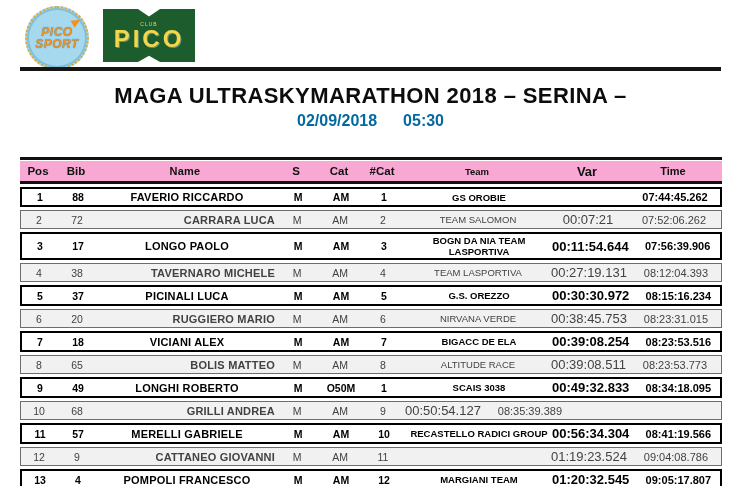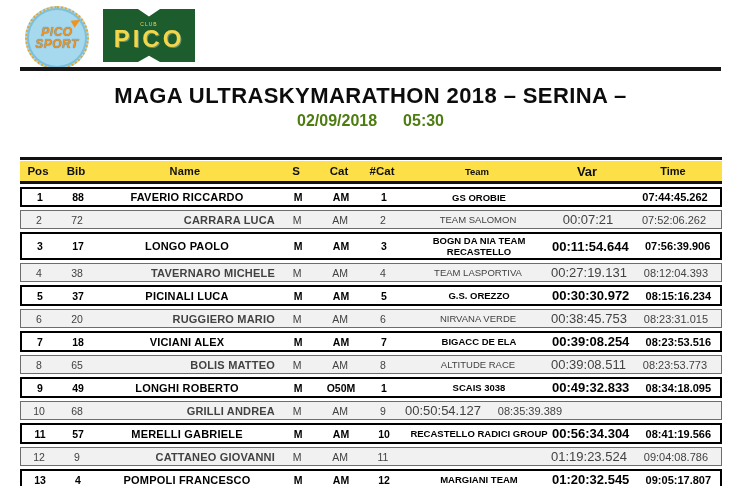--- a/index.html
+++ b/index.html
@@ -30,26 +30,26 @@
   .logo-club .small{font-size:5px;color:#f3d64a;letter-spacing:1px;line-height:6px;}
   .logo-club .big{
     font-weight:bold;font-size:24px;line-height:24px;letter-spacing:3px;
     color:#f3d64a;text-shadow:1px 1px 0 #ffffff55;
   }
   .top-rule{position:absolute;left:20px;top:67px;width:701px;height:4px;background:#151515;}
   
   .title1{position:absolute;top:83px;left:0;width:741px;text-align:center;
     font-size:22px;font-weight:bold;letter-spacing:.4px;color:#0c0c0c;}
   .title2{position:absolute;top:112px;left:0;width:741px;text-align:center;
-    font-size:16px;font-weight:bold;color:#4d7c0f;}
+    font-size:16px;font-weight:bold;color:#0369a1;}
   .title2 .gap{display:inline-block;width:26px;}
   
   .results{position:absolute;left:20px;top:157px;width:702px;border-top:3px solid #111;}
   .hdr{display:flex;align-items:center;height:20px;border-bottom:3px solid #111;
-    font-size:11.5px;font-weight:bold;background:#fde047;margin-top:1px;}
+    font-size:11.5px;font-weight:bold;background:#f9a8d4;margin-top:1px;}
   .row{display:flex;align-items:center;min-height:16px;margin-top:3px;font-size:10.5px;}
   .row.b{border:2px solid #000;background:#ffffff;color:#000;font-weight:bold;}
   .row.g{border:1px solid #6d6d6d;background:#f1f1f1;color:#424242;}
   .row.g .c-name{font-weight:bold;text-align:right;}
   .c{text-align:center;padding:1px 0;}
   .c-pos {flex:0 0 36px;}
   .c-bib {flex:0 0 40px;}
   .c-name{flex:0 0 178px;font-size:11px;letter-spacing:.2px;}
   .c-s   {flex:0 0 44px;}
   .c-cat {flex:0 0 42px;}
@@ -113,21 +113,21 @@
     <div class="c c-var">00:07:21</div>
     <div class="c c-time">07:52:06.262</div>
   </div>
       <div class="row b">
     <div class="c c-pos">3</div>
     <div class="c c-bib">17</div>
     <div class="c c-name">LONGO PAOLO</div>
     <div class="c c-s">M</div>
     <div class="c c-cat">AM</div>
     <div class="c c-ncat">3</div>
-    <div class="c c-team">BOGN DA NIA  TEAM RECASTELLO</div>
+    <div class="c c-team">BOGN DA NIA  TEAM LASPORTIVA</div>
     <div class="c c-var">00:11:54.644</div>
     <div class="c c-time">07:56:39.906</div>
   </div>
       <div class="row g">
     <div class="c c-pos">4</div>
     <div class="c c-bib">38</div>
     <div class="c c-name">TAVERNARO MICHELE</div>
     <div class="c c-s">M</div>
     <div class="c c-cat">AM</div>
     <div class="c c-ncat">4</div>

